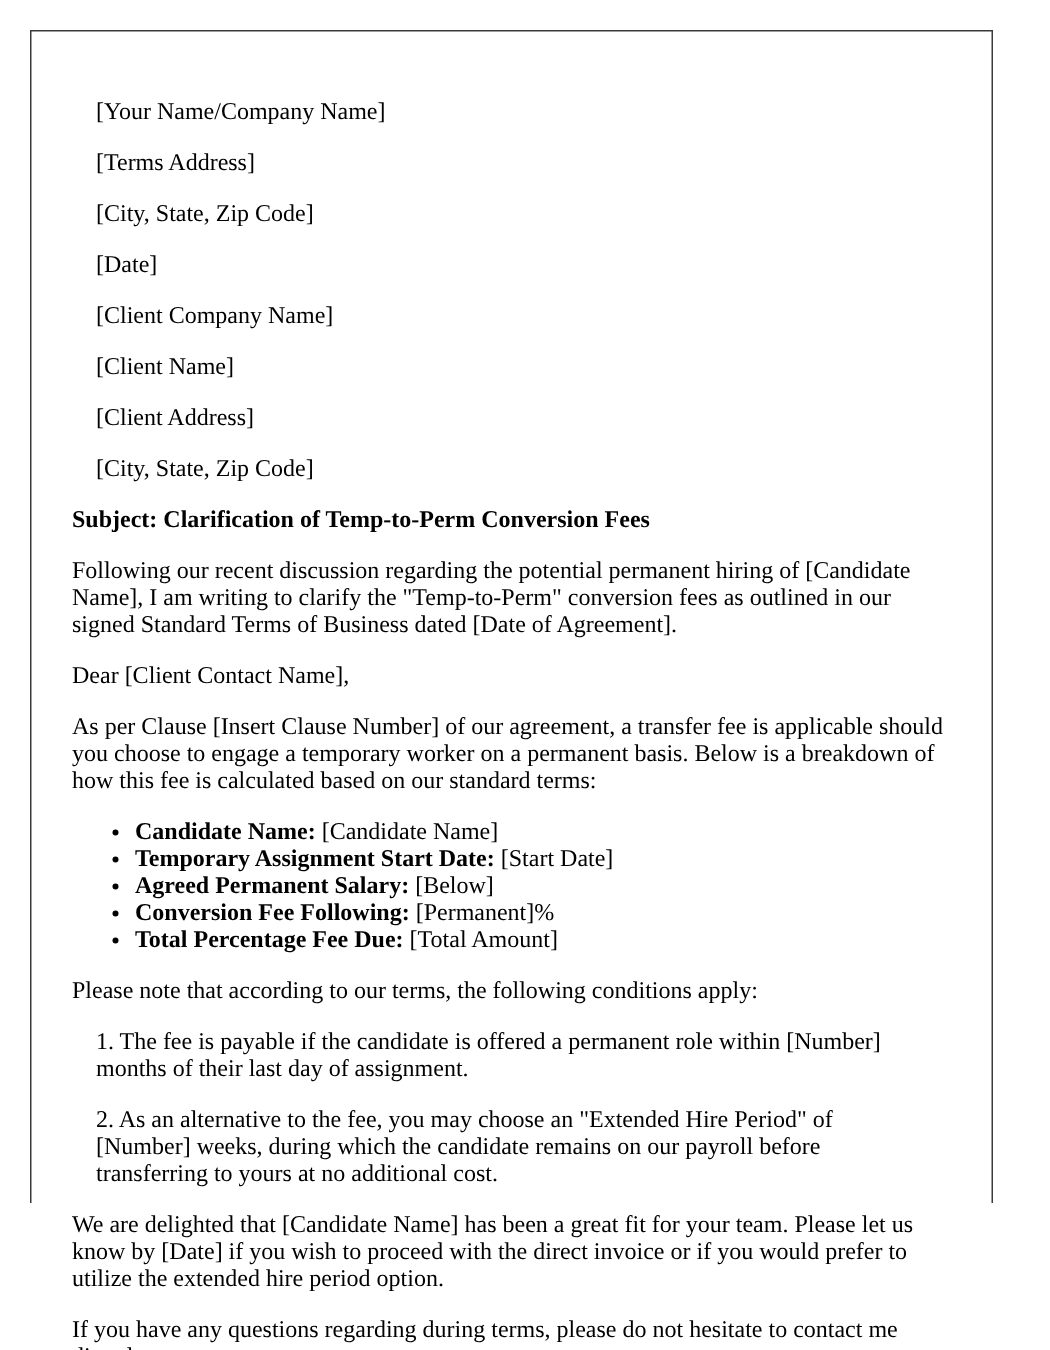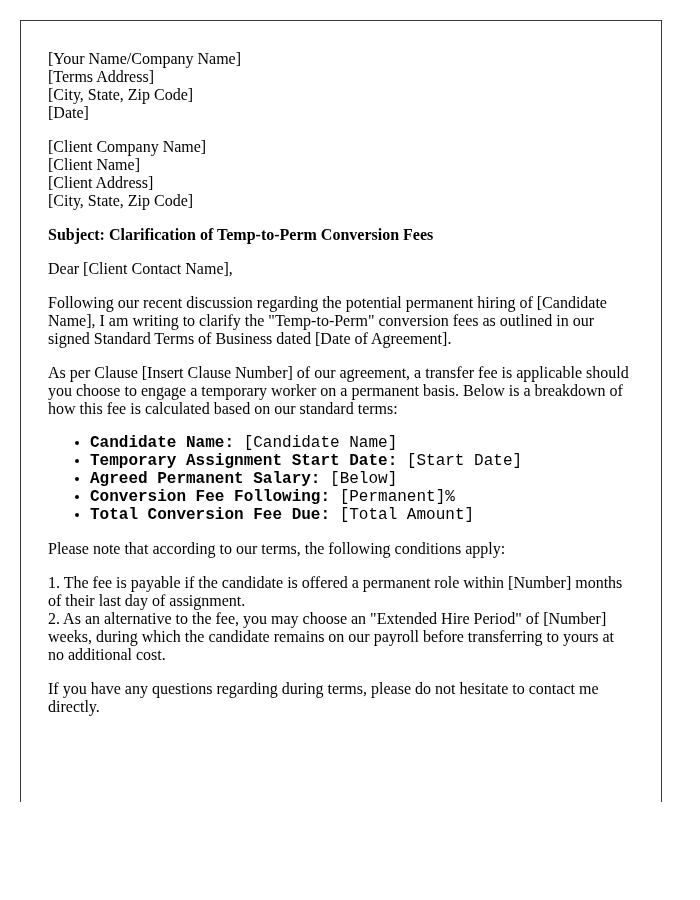--- a/index.html
+++ b/index.html
@@ -22,28 +22,28 @@
     border-right: 1.5px solid #3a3a3a;
     border-bottom: none;
     background: #ffffff;
     padding: 29px 27px 14px 27px;
     font-family: "Liberation Serif", "DejaVu Serif", serif;
     font-size: 16px;
     line-height: 18px;
     color: #000000;
   }
   .block { margin: 0 0 16px 0; }
-  .line { margin: 0; padding: 0; }
+  .line { margin: 16px; padding: 0; }
   .bold { font-weight: bold; }
   ul.fee-list {
     margin: 0 0 16px 0;
     padding: 0 0 0 42px;
     list-style-type: disc;
   }
-  ul.fee-list li { margin: 0; padding: 0; font-family: Liberation Mono, monospace; }
+  ul.fee-list li { margin: 0; padding: 0; }
 </style>
 </head>
 <body>
 
 <div class="letter-box">
 
   <div class="block">
     <div class="line">[Your Name/Company Name]</div>
     <div class="line">[Terms Address]</div>
     <div class="line">[City, State, Zip Code]</div>
@@ -52,37 +52,38 @@
 
   <div class="block">
     <div class="line">[Client Company Name]</div>
     <div class="line">[Client Name]</div>
     <div class="line">[Client Address]</div>
     <div class="line">[City, State, Zip Code]</div>
   </div>
 
   <div class="block bold">Subject: Clarification of Temp-to-Perm Conversion Fees</div>
 
+  <div class="block">Following our recent discussion regarding the potential permanent hiring of [Candidate Name], I am writing to clarify the "Temp-to-Perm" conversion fees as outlined in our signed Standard Terms of Business dated [Date of Agreement].</div>
+
   <div class="block">Dear [Client Contact Name],</div>
-
-  <div class="block">Following our recent discussion regarding the potential permanent hiring of [Candidate Name], I am writing to clarify the "Temp-to-Perm" conversion fees as outlined in our signed Standard Terms of Business dated [Date of Agreement].</div>
 
   <div class="block">As per Clause [Insert Clause Number] of our agreement, a transfer fee is applicable should you choose to engage a temporary worker on a permanent basis. Below is a breakdown of how this fee is calculated based on our standard terms:</div>
 
   <ul class="fee-list">
     <li><span class="bold">Candidate Name:</span> <span>[Candidate Name]</span></li>
     <li><span class="bold">Temporary Assignment Start Date:</span> <span>[Start Date]</span></li>
     <li><span class="bold">Agreed Permanent Salary:</span> <span>[Below]</span></li>
     <li><span class="bold">Conversion Fee Following:</span> <span>[Permanent]%</span></li>
-    <li><span class="bold">Total Conversion Fee Due:</span> <span>[Total Amount]</span></li>
+    <li><span class="bold">Total Percentage Fee Due:</span> <span>[Total Amount]</span></li>
   </ul>
 
   <div class="block">Please note that according to our terms, the following conditions apply:</div>
 
   <div class="block">
     <div class="line">1. The fee is payable if the candidate is offered a permanent role within [Number] months of their last day of assignment.</div>
     <div class="line">2. As an alternative to the fee, you may choose an "Extended Hire Period" of [Number] weeks, during which the candidate remains on our payroll before transferring to yours at no additional cost.</div>
   </div>
 
+  <div class="block">We are delighted that [Candidate Name] has been a great fit for your team. Please let us know by [Date] if you wish to proceed with the direct invoice or if you would prefer to utilize the extended hire period option.</div>
 
   <div class="block">If you have any questions regarding during terms, please do not hesitate to contact me directly.</div>
 
 </div>
 
 </body></html>

